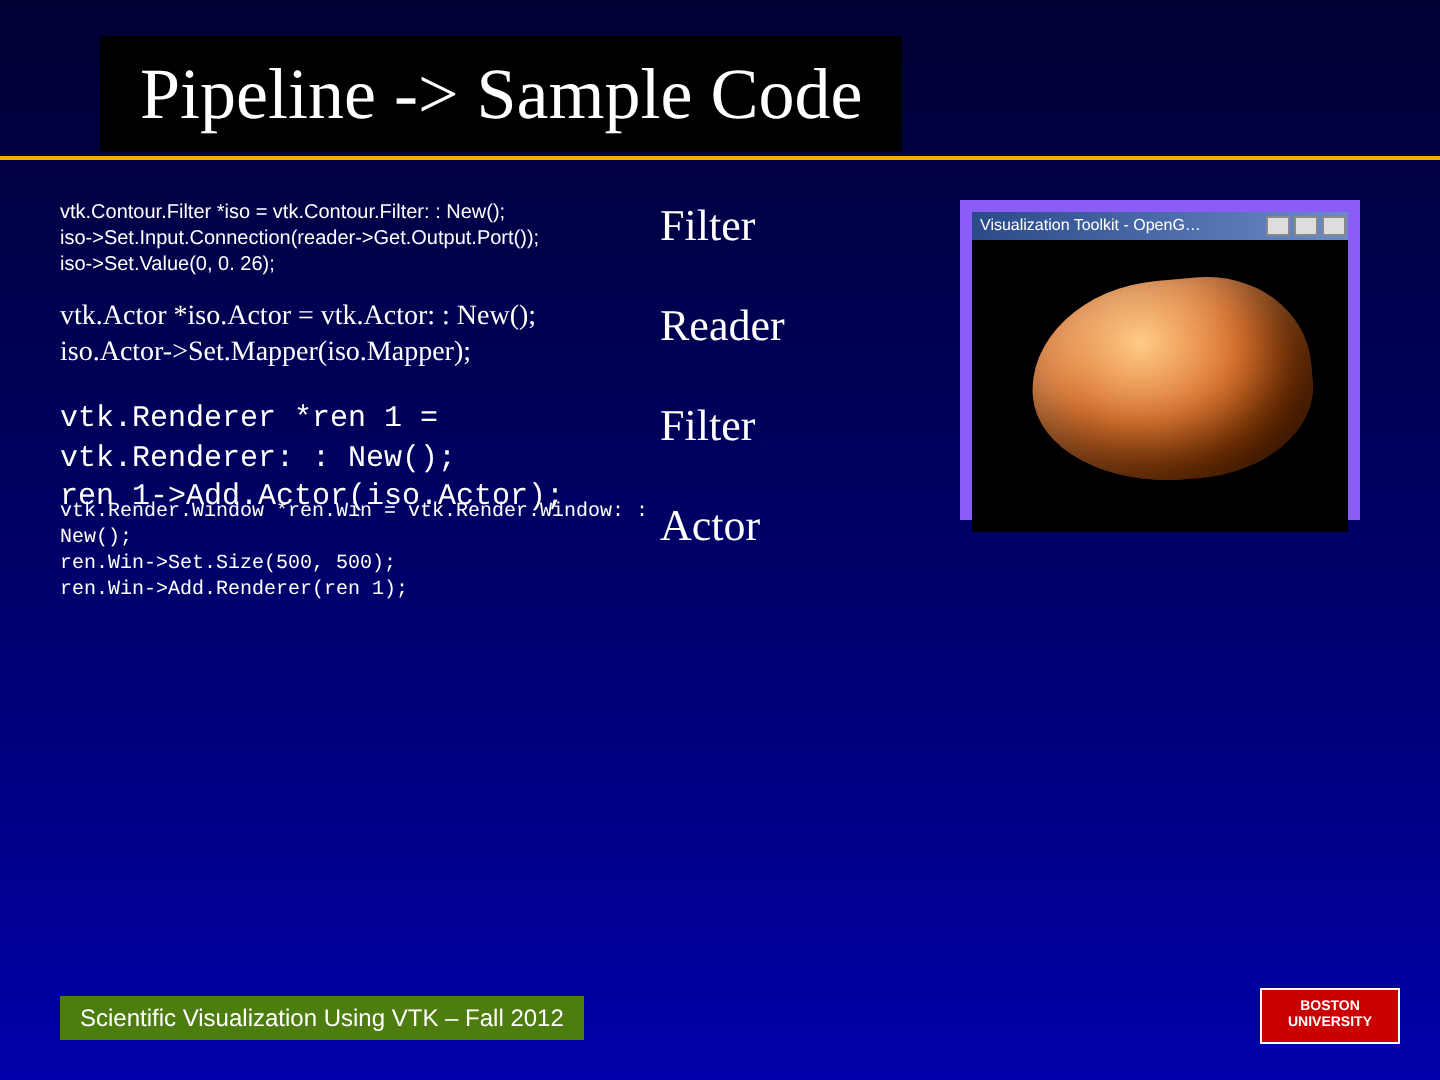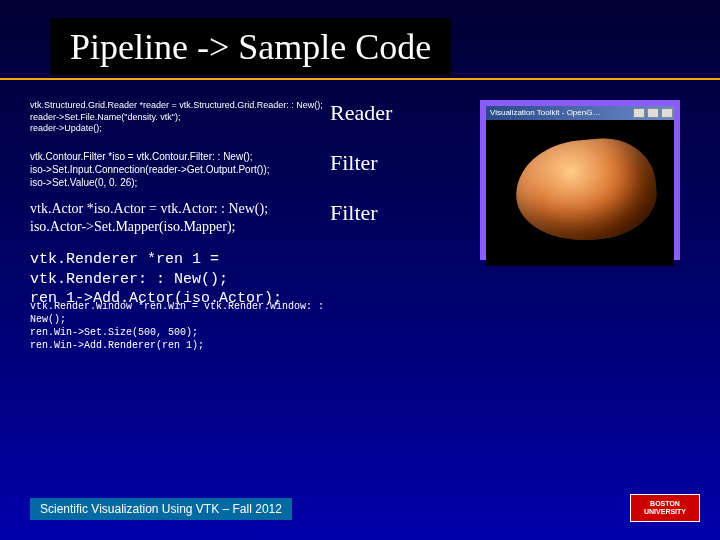--- a/index.html
+++ b/index.html
@@ -91,21 +91,21 @@
     height: 100px;
     background: radial-gradient(ellipse at 40% 30%, #ffcc88 0%, #dd7733 40%, #aa4400 70%, #552200 100%);
     border-radius: 50% 40% 45% 55% / 55% 50% 45% 50%;
     box-shadow: inset -15px -15px 30px rgba(0,0,0,0.6), inset 10px 10px 20px rgba(255,220,180,0.3);
     transform: rotate(-5deg);
   }
   .footer {
     position: absolute;
     bottom: 20px;
     left: 30px;
-    background: #0369a1;
+    background: #4d7c0f;
     padding: 4px 10px;
     font-size: 12px;
   }
   .logo {
     position: absolute;
     bottom: 18px;
     right: 20px;
     width: 70px;
     height: 28px;
     background: #cc0000;
@@ -125,48 +125,44 @@
 
 
 <div class="title-bar">
   <div class="title">Pipeline -&gt; Sample Code</div>
 </div>
 <div class="yellow-line"></div>
 
 <div class="content">
   <div class="code-col">
     <div class="code-row">
-        <pre style="font-family:Arial;font-size:9px;white-space:pre-wrap">vtk.Structured.Grid.Reader *reader = vtk.Structured.Grid.Reader: : New();
-reader-&gt;Set.File.Name("density. vtk");
-reader-&gt;Update();</pre>
-      </div>
-    <div class="code-row">
         <pre style="font-family:Arial;font-size:10px;white-space:pre-wrap">vtk.Contour.Filter *iso = vtk.Contour.Filter: : New();
 iso-&gt;Set.Input.Connection(reader-&gt;Get.Output.Port());
 iso-&gt;Set.Value(0, 0. 26);</pre>
       </div>
     <div class="code-row">
         <pre style="font-family:Liberation Serif, serif;font-size:14px;white-space:pre-wrap">vtk.Actor *iso.Actor = vtk.Actor: : New();
 iso.Actor-&gt;Set.Mapper(iso.Mapper);</pre>
       </div>
     <div class="code-row">
         <pre style="font-family:Liberation Mono, monospace;font-size:15px;white-space:pre-wrap">vtk.Renderer *ren 1 = vtk.Renderer: : New();
 ren 1-&gt;Add.Actor(iso.Actor);</pre>
       </div>
     <div class="code-row">
         <pre style="font-family:Liberation Mono, monospace;font-size:10px;white-space:pre-wrap">vtk.Render.Window *ren.Win = vtk.Render.Window: : New();
 ren.Win-&gt;Set.Size(500, 500);
 ren.Win-&gt;Add.Renderer(ren 1);</pre>
       </div>
   </div>
 
   <div class="label-col">
+    <div class="label-row">Filter</div>
     <div class="label-row">Reader</div>
     <div class="label-row">Filter</div>
-    <div class="label-row">Filter</div>
+    <div class="label-row">Actor</div>
   </div>
 
   <div class="img-col">
     <div class="render-img">
       <div class="render-titlebar">
         <span>Visualization Toolkit - OpenG…</span>
         <div class="render-buttons">
           <div class="win-btn"></div>
           <div class="win-btn"></div>
           <div class="win-btn"></div>

